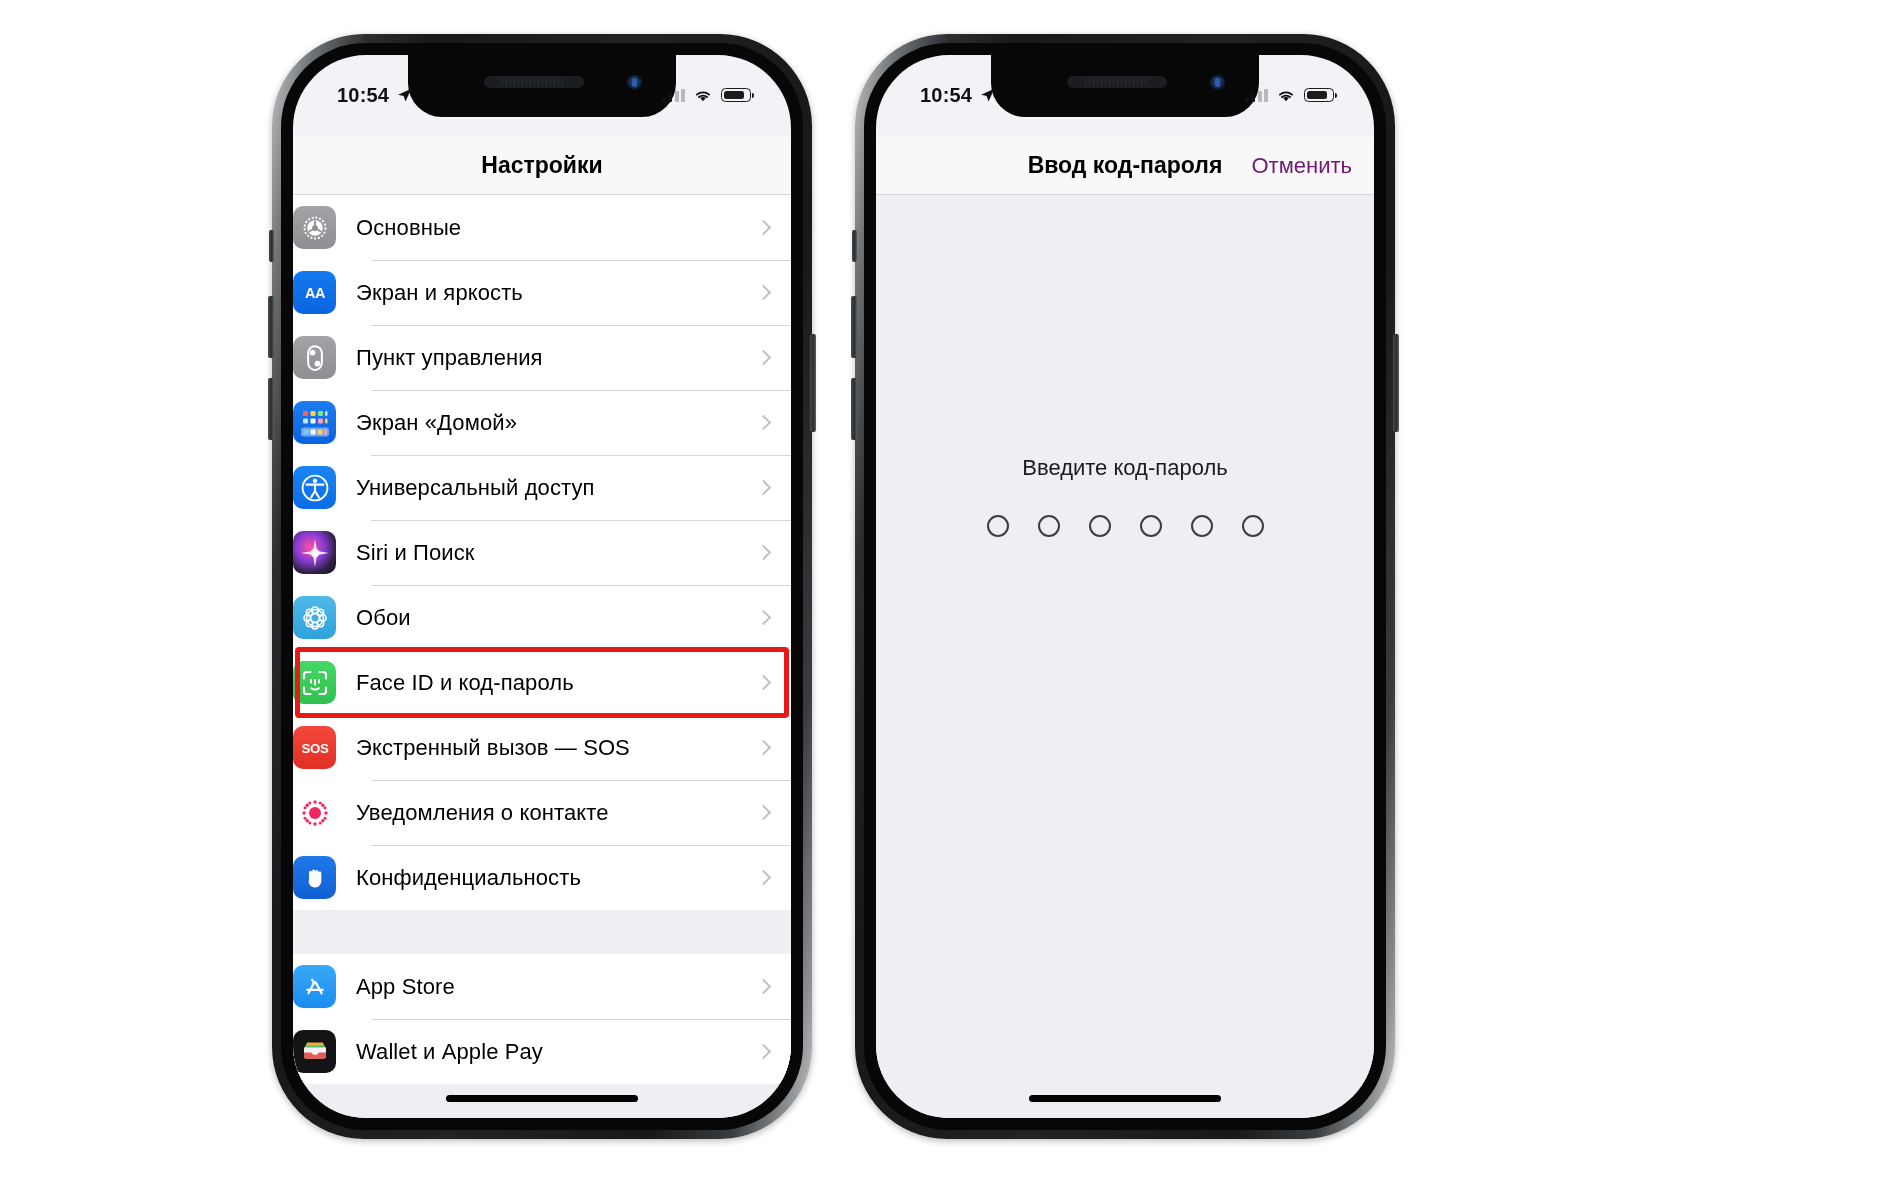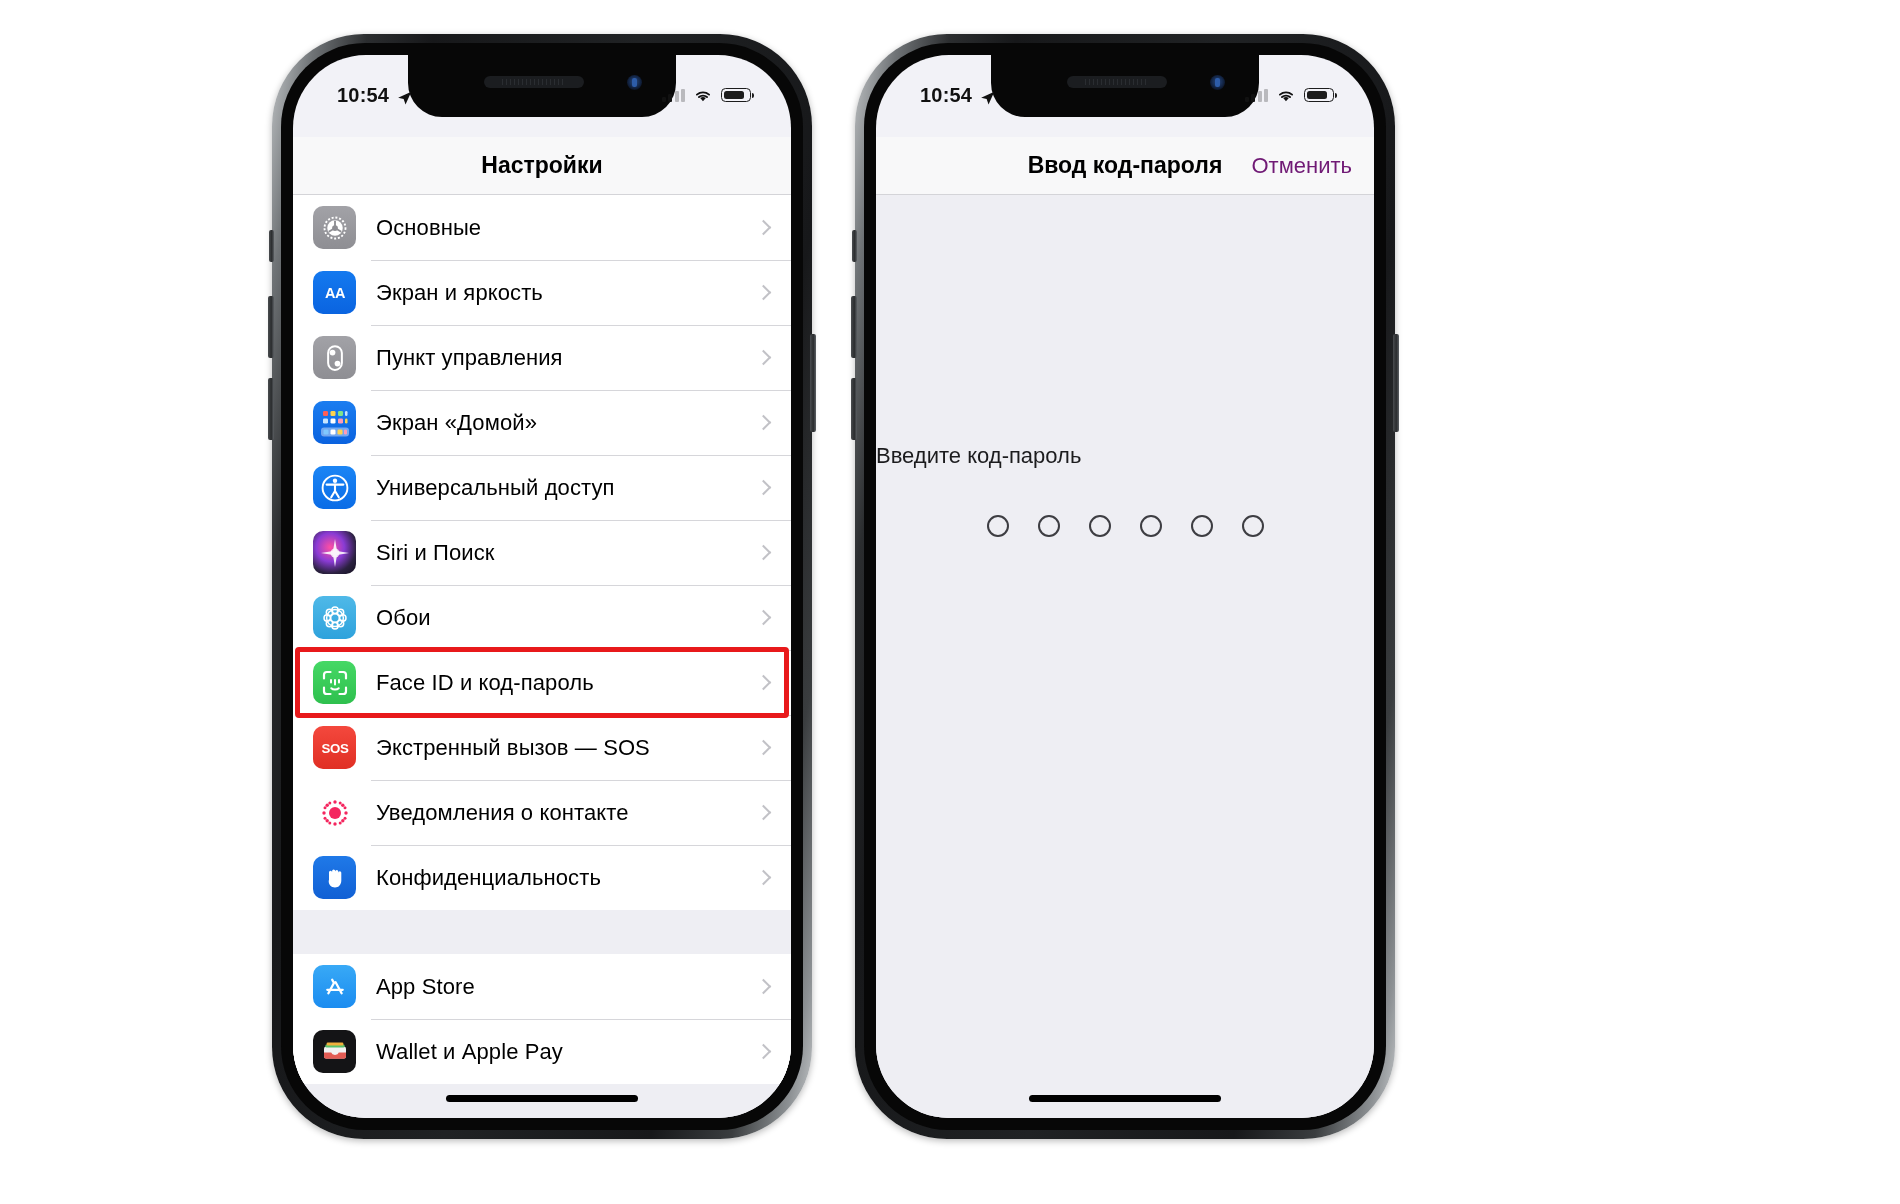--- a/index.html
+++ b/index.html
@@ -75,21 +75,21 @@
   .btn-voldn  { left: -4px; top: 344px;  width: 6px; height: 62px; }
   .btn-power  { right: -4px; top: 300px; width: 6px; height: 98px; }
 
   
   .statusbar {
     position: relative; height: 62px; z-index: 45;
     display: flex; align-items: center; justify-content: space-between;
     padding: 18px 40px 0 44px;
     font-size: 20px; font-weight: 700; color: #111; letter-spacing: .2px;
   }
-  .sb-left { display:flex; align-items:flex-end; gap: 7px; }
+  .sb-left { display:flex; align-items:center; gap: 7px; }
   .loc-arrow { display:block; }
   .sb-right { display:flex; align-items:center; gap: 8px; }
   .bars { display:flex; align-items:flex-end; gap:2.5px; height:13px; }
   .bars i { width:4px; background:#111; border-radius:1px; display:block; }
   .bars i:nth-child(1){height:5px;  background:#111;}
   .bars i:nth-child(2){height:8px;  background:#111;}
   .bars i:nth-child(3){height:10.5px; background:#b9b9bd;}
   .bars i:nth-child(4){height:13px; background:#b9b9bd;}
   .battery {
     position:relative; width:30px; height:14px;
@@ -118,21 +118,21 @@
   }
 
   
   .list-wrap { position: relative; height: calc(100% - 120px); background:#eeeef3; overflow:hidden; }
   .group { background: #ffffff; }
   .gap { height: 44px; background: #eeeef3; }
 
   .row {
     position: relative;
     display: flex; align-items: center;
-    height: 65px; padding-left: 20px; background: #fff;
+    height: 65px; background: #fff;
   }
   .row + .row::before {
     content: ""; position: absolute; left: 78px; right: 0; top: 0;
     height: 1px; background: #d6d6da;
   }
   .ico {
     width: 43px; height: 43px; border-radius: 10px; flex: none;
     display:flex; align-items:center; justify-content:center;
     overflow:hidden; position:relative;
   }
@@ -167,22 +167,22 @@
   .ic-sos    { background: linear-gradient(180deg,#f4483d,#e02f24); color:#fff; font-weight:800; font-size:14px; letter-spacing:-.3px; }
   .ic-contact{ background: #fff; }
   .ic-batt   { background: linear-gradient(180deg,#3ad35c,#23bb46); }
   .ic-priv   { background: linear-gradient(180deg,#1f79e8,#1160d4); }
   .ic-appstore{ background: linear-gradient(180deg,#38a9f6,#1b8cf0); }
   .ic-wallet { background: #141416; }
 
   
   .pc-body { height: calc(100% - 120px); background:#eeeef3; position:relative; }
   .pc-prompt {
-    position:absolute; left:0; right:0; top: 248px;
-    text-align:left; font-size: 22px; color:#1c1c1e;
+    position:absolute; left:0; right:0; top: 260px;
+    text-align:center; font-size: 22px; color:#1c1c1e;
   }
   .pc-dots {
     position:absolute; left:0; right:0; top: 320px;
     display:flex; justify-content:center; gap: 29px;
   }
   .pc-dots span {
     width: 22px; height: 22px; border-radius: 50%;
     border: 2px solid #3d3d42; display:block;
   }
 

